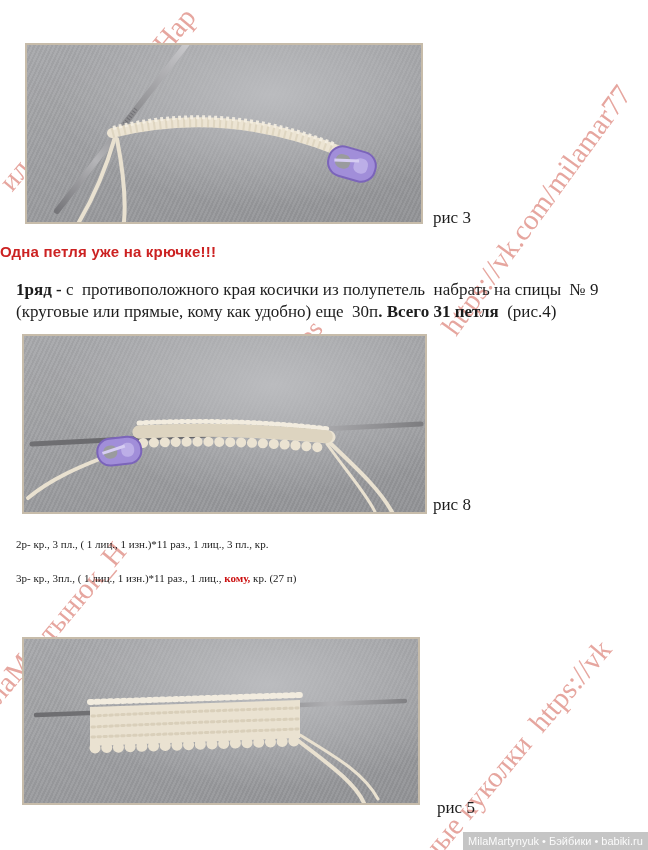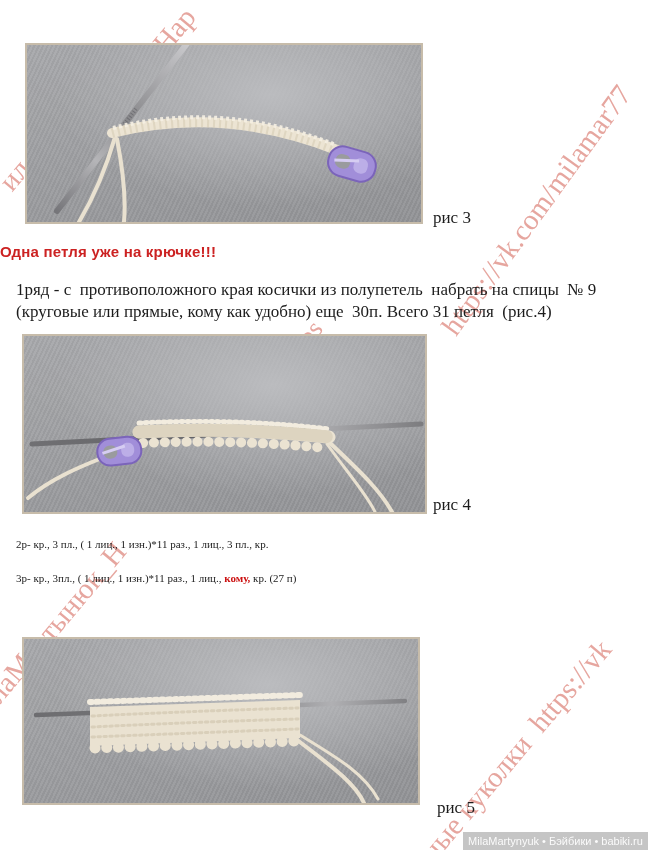--- a/index.html
+++ b/index.html
@@ -45,21 +45,21 @@
     position:absolute;z-index:3;left:0;top:243px;width:648px;
     text-align:left;
     font-family:"Liberation Sans", sans-serif;
     font-weight:bold;font-size:15px;letter-spacing:.2px;
     color:#cc2222;
   }
   .para{
     position:absolute;z-index:3;left:16px;top:279px;width:606px;
     font-size:17px;line-height:21.5px;white-space:pre-wrap;
   }
-  .para b{font-weight:normal;}
+  .para b{font-weight:bold;}
   .rows{position:absolute;z-index:3;left:16px;top:536px;font-size:11px;}
   .rows .prow{height:34px;line-height:17px;white-space:pre;}
   .accent-red{color:#cc1111;font-weight:bold;}
   .credit{
     position:absolute;z-index:4;left:463px;top:832px;width:185px;height:18px;
     background:#c5c5c5;color:rgba(255,255,255,.92);
     font-family:"Liberation Sans", sans-serif;font-size:11px;line-height:18px;
     text-align:center;white-space:nowrap;
   }
 </style>
@@ -137,21 +137,21 @@
       <path d="M119,107 Q210,103 302,112" stroke="#ebe3d2" stroke-width="10" stroke-dasharray="0.1 10.8"></path>
     </g>
     <g transform="translate(72,104) rotate(-6)">
       <rect width="44" height="27" rx="13" fill="#a18ed9" stroke="#7b64ba" stroke-width="2"></rect>
       <rect x="6" y="7" width="14" height="13" rx="6" fill="#9a9b9e"></rect>
       <rect x="24" y="6" width="13" height="14" rx="6" fill="#bcaee7"></rect>
       <path d="M5,14 L28,9" stroke="#d6cdf2" stroke-width="3" fill="none"></path>
     </g>
   </svg>
 </div>
-<div id="cap2" class="caption">рис 4</div>
+<div id="cap2" class="caption">рис 8</div>
 
 <div class="rows">
   <div class="prow">2р- кр., 3 пл., ( 1 лиц., 1 изн.)*11 раз., 1 лиц., 3 пл., кр.</div>
   <div class="prow"><span>3р- кр., 3пл., ( 1 лиц., 1 изн.)*11 раз., 1 лиц., </span><span class="accent-red">кому,</span><span> кр. (27 п)</span></div>
 </div>
 
 <div id="photo3" class="photo">
   <svg width="394" height="164" viewBox="0 0 394 164">
     <defs>
       <linearGradient id="steel3" x1="12" y1="76" x2="381" y2="62" gradientUnits="userSpaceOnUse">

